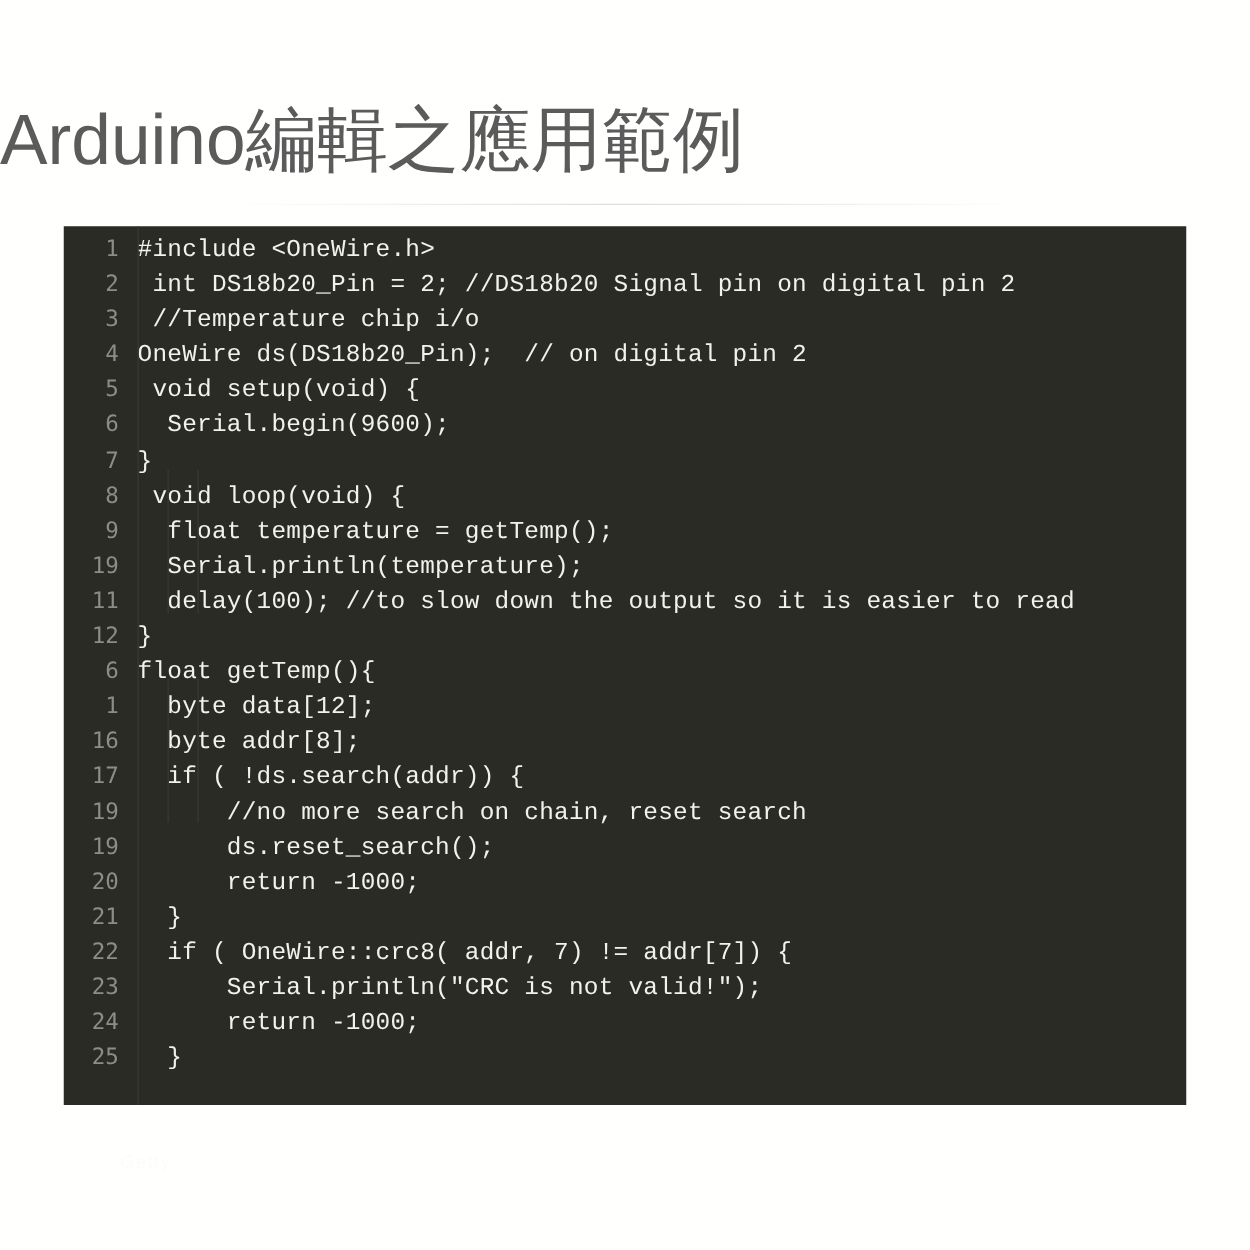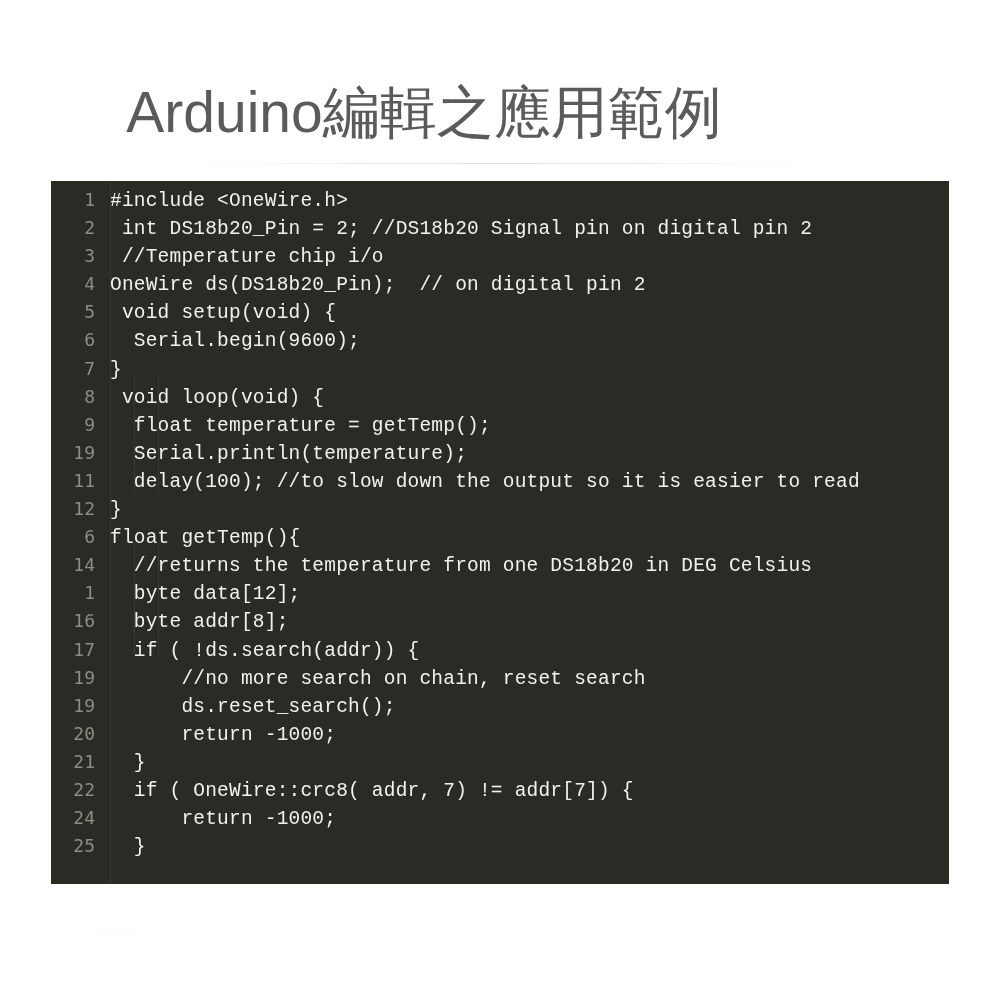--- a/index.html
+++ b/index.html
@@ -20,21 +20,20 @@
     inset: 0;
     background: #fffffe;
   }
 
   
   .title-wrap {
     position: absolute;
     left: 0;
     top: 78px;
     width: 848px;
-    text-align: center;
   }
   .slide-title {
     display: inline-block;
     font-family: "Liberation Sans", "DejaVu Sans", sans-serif;
     font-size: 57px;
     line-height: 68px;
     font-weight: 400;
     color: #5b5b5b;
     letter-spacing: 0px;
     white-space: nowrap;
@@ -136,29 +135,29 @@
         <div class="code-line"><span class="ln">4</span><span class="code-text">OneWire ds(DS18b20_Pin);  // on digital pin 2</span></div>
         <div class="code-line"><span class="ln">5</span><span class="code-text"> void setup(void) {</span></div>
         <div class="code-line"><span class="ln">6</span><span class="code-text">  Serial.begin(9600);</span></div>
         <div class="code-line"><span class="ln">7</span><span class="code-text">}</span></div>
         <div class="code-line"><span class="ln">8</span><span class="code-text"> void loop(void) {</span></div>
         <div class="code-line"><span class="ln">9</span><span class="code-text">  float temperature = getTemp();</span></div>
         <div class="code-line"><span class="ln">19</span><span class="code-text">  Serial.println(temperature);</span></div>
         <div class="code-line"><span class="ln">11</span><span class="code-text">  delay(100); //to slow down the output so it is easier to read</span></div>
         <div class="code-line"><span class="ln">12</span><span class="code-text">}</span></div>
         <div class="code-line"><span class="ln">6</span><span class="code-text">float getTemp(){</span></div>
-        <div class="code-line"><span class="ln">14</span><span class="code-text">  //returns the temperature from one DS18b20 in DEG Celsius</span></div>
         <div class="code-line"><span class="ln">1</span><span class="code-text">  byte data[12];</span></div>
         <div class="code-line"><span class="ln">16</span><span class="code-text">  byte addr[8];</span></div>
         <div class="code-line"><span class="ln">17</span><span class="code-text">  if ( !ds.search(addr)) {</span></div>
         <div class="code-line"><span class="ln">19</span><span class="code-text">      //no more search on chain, reset search</span></div>
         <div class="code-line"><span class="ln">19</span><span class="code-text">      ds.reset_search();</span></div>
         <div class="code-line"><span class="ln">20</span><span class="code-text">      return -1000;</span></div>
         <div class="code-line"><span class="ln">21</span><span class="code-text">  }</span></div>
         <div class="code-line"><span class="ln">22</span><span class="code-text">  if ( OneWire::crc8( addr, 7) != addr[7]) {</span></div>
+        <div class="code-line"><span class="ln">23</span><span class="code-text">      Serial.println("CRC is not valid!");</span></div>
         <div class="code-line"><span class="ln">24</span><span class="code-text">      return -1000;</span></div>
         <div class="code-line"><span class="ln">25</span><span class="code-text">  }</span></div>
       </div>
   </div>
 
   <div class="guides" id="guides">
       <div class="guide" style="left: 59px; top: 0px; height: 703px;"></div>
       <div class="guide" style="left: 83px; top: 195px; height: 115px;"></div>
       <div class="guide" style="left: 107px; top: 195px; height: 115px;"></div>
       <div class="guide" style="left: 83px; top: 362px; height: 115px;"></div>

